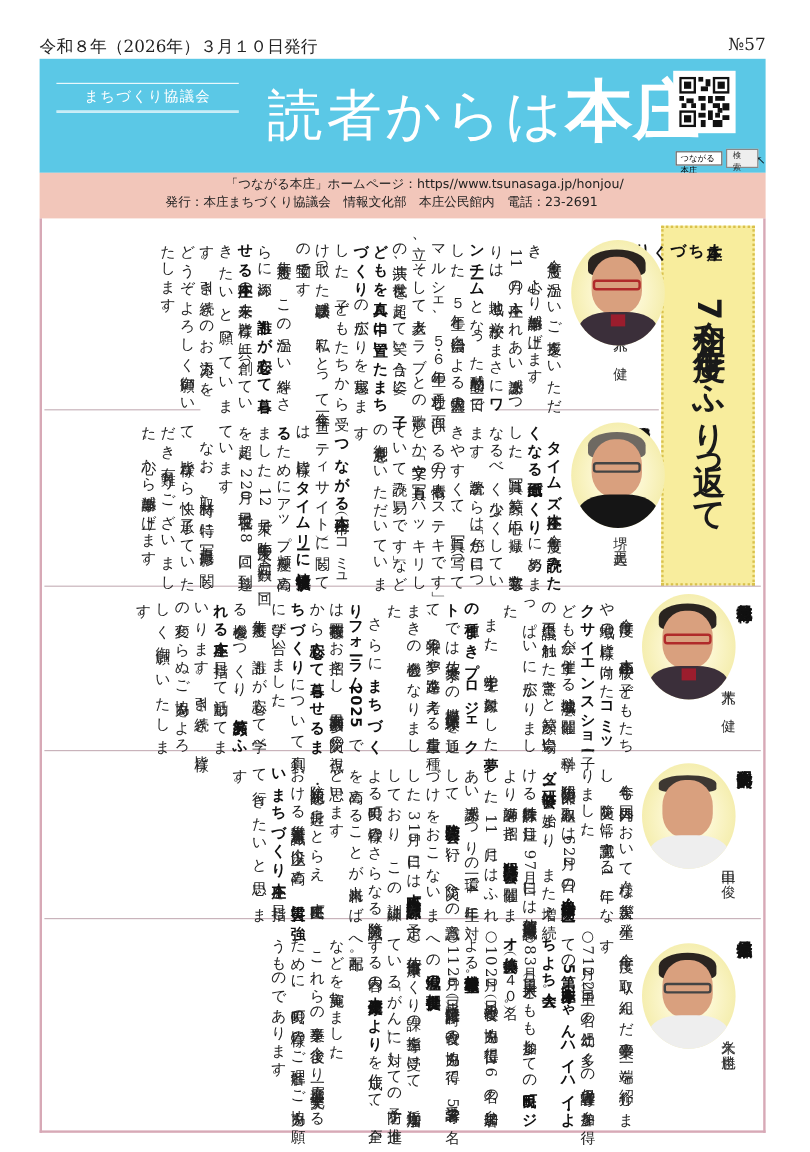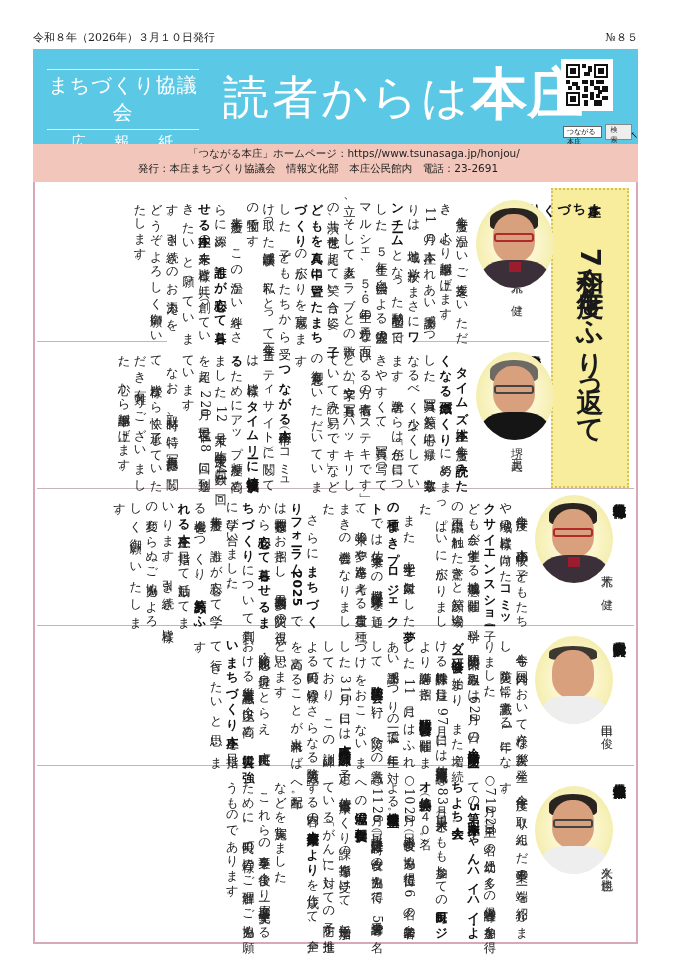--- a/index.html
+++ b/index.html
@@ -1,26 +1,26 @@
 <!DOCTYPE html>
 <html><head>
 <meta charset="utf-8">
 <style>
   * { box-sizing: border-box; margin: 0; padding: 0; }
   html, body { width: 675px; height: 960px; background: #ffffff; overflow: hidden; }
   body { position: relative; font-family: "DejaVu Serif", "Liberation Serif", serif; color: #222; }
 
-  .topline { position: absolute; left: 33px; top: 30px; width: 605px; height: 16px; font-size: 11px; }
+  .topline { position: absolute; left: 33px; top: 30px; width: 605px; height: 16px; font-size: 14px; }
   .topline .date { position: absolute; left: 0; top: 0; }
   .topline .no { position: absolute; right: 0; top: 0; }
 
   .masthead { position: absolute; left: 33px; top: 49px; width: 605px; height: 95px; background: #5bc8e6; }
   .mast-left { position: absolute; left: 14px; top: 20px; width: 152px; }
   .mast-left .rule { height: 1px; background: #e9f8fc; }
-  .mast-left .l1 { color: #fff; font-size: 20px; letter-spacing: 1px; text-align: center; padding: 2px 0 3px; }
+  .mast-left .l1 { color: #fff; font-size: 12px; letter-spacing: 1px; text-align: center; padding: 2px 0 3px; }
   .mast-left .l2 { color: #fff; font-size: 15px; letter-spacing: 12px; text-align: center; padding: 3px 0 3px 10px; }
   .mast-title { position: absolute; left: 190px; top: 14px; color: #fff; font-family: "DejaVu Sans", sans-serif; font-size: 46px; letter-spacing: 3px; line-height: 62px; }
   .mast-title .big { font-size: 56px; font-weight: bold; letter-spacing: 0; }
   .qr { position: absolute; left: 528px; top: 10px; width: 52px; height: 52px; background: #fff; padding: 5px; }
   .qr svg { width: 42px; height: 42px; display: block; }
   .searchbox { position: absolute; left: 530px; top: 75px; display: flex; align-items: center; }
   .searchbox .sfield { background: #fff; border: 1px solid #666; font-family: "DejaVu Sans", sans-serif; font-size: 7px; height: 12px; line-height: 10px; padding: 0 3px; color: #000; }
   .searchbox .sbtn { background: #eee; border: 1px solid #888; font-family: "DejaVu Sans", sans-serif; font-size: 7px; height: 16px; line-height: 10px; padding: 0 5px; margin-left: 3px; color: #333; letter-spacing: 2px; }
   .searchbox .cursor { font-size: 9px; color: #000; margin-left: -2px; margin-top: 6px; }
 
@@ -53,29 +53,28 @@
   .vbody { position: absolute; writing-mode: vertical-rl; font-size: 12.3px; line-height: 16.1px; letter-spacing: 0.6px; color: #222; text-align: justify; }
   .vbody p { text-indent: 1em; }
   .vbody p.noind { text-indent: 0; }
   .vbody b { font-family: "DejaVu Sans", sans-serif; font-weight: bold; color: #111; }
 </style>
 </head>
 <body>
 
 <div class="topline">
   <span class="date">令和８年（2026年）３月１０日発行</span>
-  <span class="no">№８５</span>
+  <span class="no">№57</span>
 </div>
 
 <div class="masthead">
   <div class="mast-left">
     <div class="rule"></div>
     <div class="l1">まちづくり協議会</div>
     <div class="rule"></div>
-    <div class="l2">広 報 紙</div>
     <div class="rule"></div>
   </div>
   <div class="mast-title">
     <span>読者からは</span><span class="big">本庄</span>
   </div>
   <div class="qr">
     <svg viewBox="0 0 21 21">
       <rect x="0" y="0" width="21" height="21" fill="#fff"></rect>
       <g fill="#111">
         <rect x="0" y="0" width="7" height="7"></rect>

